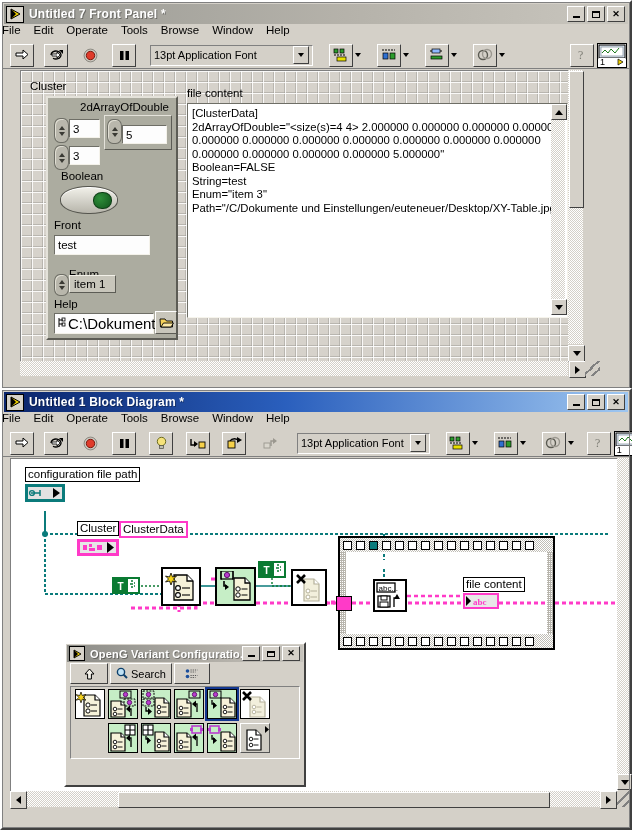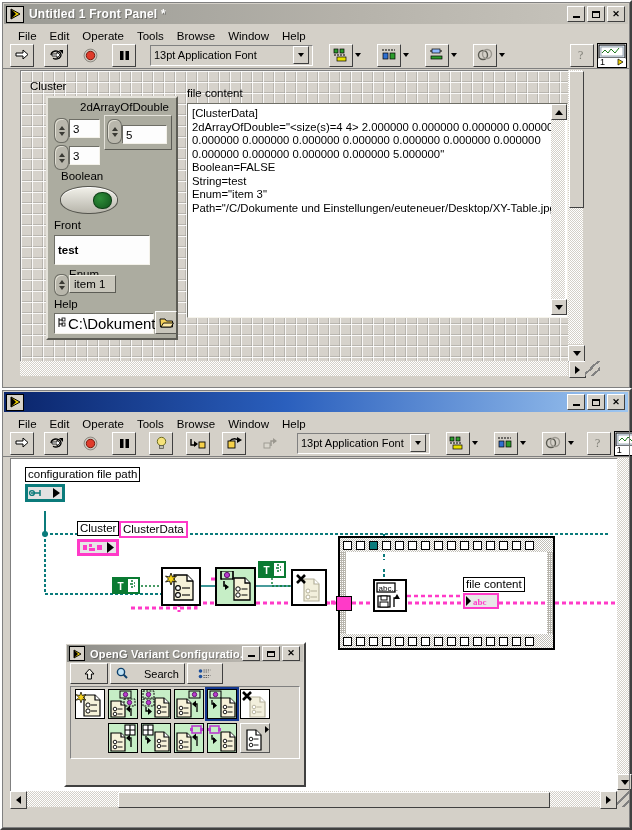--- a/index.html
+++ b/index.html
@@ -17,21 +17,21 @@
   .tb-ico{width:16px;height:15px;background:#d4d0c8;border:1px solid #000;display:flex;align-items:center;justify-content:center;flex:0 0 auto;}
   .tb-ico svg{display:block}
   .tb-spacer{flex:1}
   .tb-btns{display:flex;gap:2px;margin-right:1px}
   .tb-btn{width:16px;height:14px;background:#d4d0c8;border-top:1px solid #fff;border-left:1px solid #fff;
           border-right:1px solid #404040;border-bottom:1px solid #404040;display:flex;align-items:center;justify-content:center;
           font-size:9px;font-weight:bold;color:#000;font-family:"Liberation Sans",sans-serif;line-height:1;cursor:default}
   .tb-btn .gl-min{display:block;width:7px;height:2px;background:#000;margin-top:5px}
   .tb-btn .gl-max{display:block;width:8px;height:7px;border:1px solid #000;border-top-width:2px;box-sizing:border-box}
   
-  .menubar{height:18px;display:flex;align-items:flex-end;padding-left:16px;gap:13px;background:#d4d0c8;}
+  .menubar{height:18px;display:flex;align-items:flex-start;padding-left:0;gap:13px;background:#d4d0c8;}
   .menu-item{font-size:11.5px;color:#000;cursor:default;white-space:nowrap}
   
   .toolbar{height:26px;display:flex;align-items:center;gap:10px;background:#d4d0c8;padding-left:8px;
            border-bottom:1px solid #808080;position:relative}
   .tbtn{height:21px;min-width:22px;background:#d4d0c8;border-top:1px solid #fff;border-left:1px solid #fff;
         border-right:1px solid #404040;border-bottom:1px solid #404040;display:flex;align-items:center;justify-content:center;cursor:default}
   .tbtn.flat{border-color:#d4d0c8}
   .fontbox{height:19px;background:#d4d0c8;border-top:1px solid #808080;border-left:1px solid #808080;
            border-right:1px solid #fff;border-bottom:1px solid #fff;display:flex;align-items:center;padding:0 3px;cursor:default}
   .fontbox .lbl{font-size:11px;padding-right:6px;white-space:nowrap}
@@ -105,21 +105,21 @@
   .seq-band{position:absolute;background:#c0bdb5;display:flex;align-items:center;gap:4px;padding:0 3px;box-sizing:border-box;
             background-image:linear-gradient(45deg,#fff 25%,transparent 25%,transparent 75%,#fff 75%),
                              linear-gradient(45deg,#fff 25%,transparent 25%,transparent 75%,#fff 75%);
             background-size:2px 2px;background-position:0 0,1px 1px;}
   .perf{width:9px;height:9px;background:#fff;border:1px solid #000;box-sizing:border-box;flex:0 0 auto}
   
   .pal{position:absolute;background:#d4d0c8;border-top:2px solid #fff;border-left:2px solid #fff;
        border-right:2px solid #404040;border-bottom:2px solid #404040;box-sizing:border-box}
   .pal-toolbar{display:flex;align-items:flex-end;gap:2px;padding:3px 4px 0 4px;height:22px;box-sizing:border-box}
   .pal-tab{height:19px;background:#d4d0c8;border-top:1px solid #fff;border-left:1px solid #fff;
-           border-right:1px solid #404040;border-bottom:1px solid #404040;display:flex;align-items:center;gap:16px;padding:0 5px;font-size:11px;cursor:default}
+           border-right:1px solid #404040;border-bottom:1px solid #404040;display:flex;align-items:center;gap:3px;padding:0 5px;font-size:11px;cursor:default}
   .pal-body{margin:2px 4px 4px 4px;background:#d4d0c8;border-top:1px solid #808080;border-left:1px solid #808080;
             border-right:1px solid #fff;border-bottom:1px solid #fff;padding:2px 4px 5px 4px}
   .pal-title{text-align:center;font-size:11.5px;padding:1px 0 3px}
   .pal-grid{display:flex;gap:3px}
   .pcell{width:30px;height:30px;box-sizing:border-box;border:1px solid #000;background:#fff;position:relative;cursor:default}
   .pcell.g{background:#c6eec6}
   .pcell.sel{outline:2px solid #13378f;outline-offset:0px}
   .pcell.raised{border:none;background:#cfccc4;border-top:1px solid #fff;border-left:1px solid #fff;border-right:1px solid #555;border-bottom:1px solid #555}
   .pcell svg{position:absolute;left:0;top:0}
 </style>
@@ -128,21 +128,21 @@
 
 <div class="win" id="fp-win" style="top:0;height:390px;">
   <div class="titlebar tb-inactive">
     <span class="tb-ico">
       <svg width="13" height="12" viewBox="0 0 13 12">
         <rect x="0" y="0" width="13" height="12" fill="#d8d4cb"></rect>
         <path d="M2 1 L2 11 L11 6 Z" fill="#f0d000" stroke="#000" stroke-width="1"></path>
         <path d="M2 1 L2 11 L7 6 Z" fill="#000"></path>
       </svg>
     </span>
-    <span class="tb-title">Untitled 1 Front Panel *</span>
+    <span class="tb-title">Untitled 7 Front Panel *</span>
     <span class="tb-spacer"></span>
     <span class="tb-btns">
       <span class="tb-btn">
           <i class="gl-min"></i>
         </span>
       <span class="tb-btn">
           <i class="gl-max"></i>
         </span>
       <span class="tb-btn">✕</span>
     </span>
@@ -271,21 +271,21 @@
           <i class="dn"></i>
       </div>
       <div class="sunken num-field" style="left:74px;top:27px;width:45px;height:19px;">5</div>
 
       <span class="lbl" style="left:13px;top:73px;">Boolean</span>
       <div class="bool" style="left:12px;top:88px;">
         <i class="knob"></i>
       </div>
 
       <span class="lbl" style="left:6px;top:122px;">Front</span>
-      <div class="sunken num-field" style="left:6px;top:137px;width:96px;height:30px;font-weight:bold;">test</div>
+      <div class="sunken num-field" style="left:6px;top:137px;width:96px;height:20px;">test</div>
 
       <span class="lbl" style="left:21px;top:171px;">Enum</span>
       <div class="spin" style="left:6px;top:176px;height:20px;">
         <i class="up"></i>
           <i class="dn"></i>
       </div>
       <div class="enum-box" style="left:21px;top:177px;width:47px;height:18px;">item 1</div>
 
       <span class="lbl" style="left:6px;top:201px;">Help</span>
       <div class="sunken" style="position:absolute;left:6px;top:215px;width:98px;height:19px;display:flex;align-items:center;">
@@ -345,20 +345,21 @@
 
 <div class="win" id="bd-win" style="top:388px;height:442px;">
   <div class="titlebar tb-active">
     <span class="tb-ico">
       <svg width="13" height="12" viewBox="0 0 13 12">
         <rect x="0" y="0" width="13" height="12" fill="#d8d4cb"></rect>
         <path d="M2 1 L2 11 L11 6 Z" fill="#f0d000" stroke="#000" stroke-width="1"></path>
         <path d="M2 1 L2 11 L7 6 Z" fill="#000"></path>
       </svg>
     </span>
+    <span class="tb-title">Untitled 1 Block Diagram *</span>
     <span class="tb-spacer"></span>
     <span class="tb-btns">
       <span class="tb-btn">
           <i class="gl-min"></i>
         </span>
       <span class="tb-btn">
           <i class="gl-max"></i>
         </span>
       <span class="tb-btn">✕</span>
     </span>

